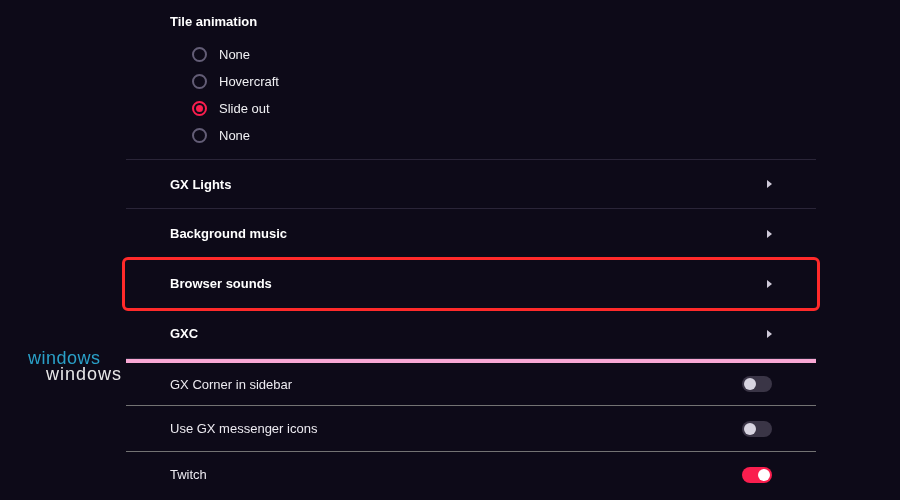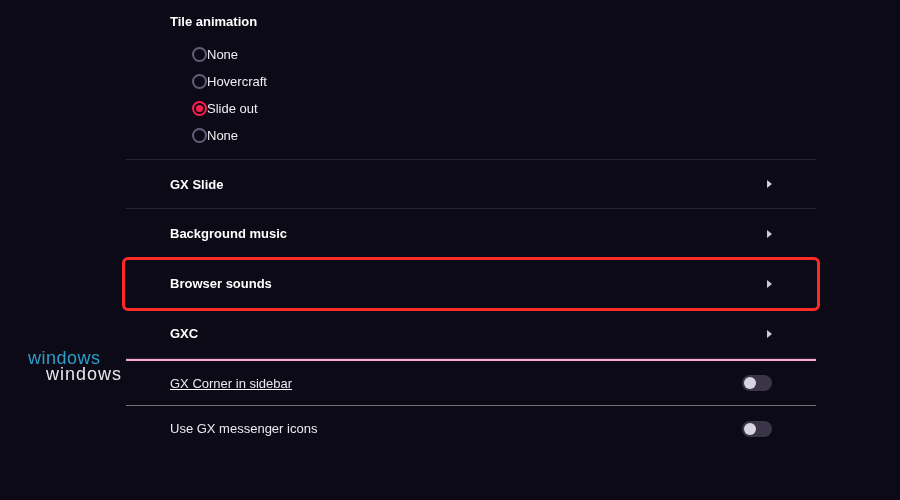--- a/index.html
+++ b/index.html
@@ -3,31 +3,31 @@
 <meta charset="utf-8">
 <style>
   * { box-sizing: border-box; margin: 0; padding: 0; }
   html, body { width: 900px; height: 500px; overflow: hidden; background: #0d0a18; font-family: -apple-system, "Segoe UI", Arial, sans-serif; color: #fff; }
   .viewport { position: relative; width: 900px; height: 396px; margin-left: 14px; }
   .panel { position: absolute; left: 112px; top: 0; width: 690px; }
   .section { border-top: 1px solid #2a2538; border-bottom: 1px solid #2a2538; }
   .section + .section { border-top: none; }
   .radio-block { padding: 14px 44px 10px 44px; }
   .radio-title { font-size: 13px; font-weight: 600; margin-bottom: 12px; }
-  .radio-opt { display: flex; align-items: flex-start; padding: 6px 0 6px 22px; cursor: pointer; }
+  .radio-opt { display: flex; align-items: flex-start; gap: 12px; padding: 6px 0 6px 22px; cursor: pointer; }
   .radio-circ { width: 15px; height: 15px; border-radius: 50%; border: 2px solid #635d76; display: flex; align-items: center; justify-content: center; flex: 0 0 auto; }
   .radio-circ.sel { border-color: #fa1e4e; }
   .radio-dot { width: 7px; height: 7px; border-radius: 50%; background: #fa1e4e; }
   .radio-label { font-size: 13px; color: #f0f0f3; }
   .expand-row { display: flex; align-items: center; justify-content: space-between; height: 50px; padding: 0 44px; cursor: pointer; }
   .expand-row .label { font-size: 13px; font-weight: 700; }
   .chev { width: 0; height: 0; border-top: 4px solid transparent; border-bottom: 4px solid transparent; border-left: 5px solid #cfcad9; }
   .highlight { position: absolute; border: 3px solid #ff2a2a; border-radius: 6px; pointer-events: none; }
   .toggle-row { display: flex; align-items: center; justify-content: space-between; height: 46px; padding: 0 44px; border-top: 1px solid #737373; }
-  .toggle-row:first-of-type { border-top: 2px solid #f9a8d4; text-decoration: underline; }
+  .toggle-row:first-of-type { border-top: 4px solid #f9a8d4; }
   .toggle-label { font-size: 13px; color: #eceaf0; }
   .toggle { width: 30px; height: 16px; border-radius: 10px; position: relative; cursor: pointer; }
   .toggle.off { background: #3a3546; }
   .toggle.on  { background: #fa1e4e; }
   .knob { position: absolute; top: 2px; width: 12px; height: 12px; border-radius: 50%; background: #d7d4e0; }
   .toggle.off .knob { left: 2px; }
   .toggle.on  .knob { right: 2px; background: #fff; }
   .watermark { position: absolute; left: 14px; bottom: 14px; font-family: Arial, sans-serif; line-height: 0.9; }
   .watermark .w1 { color: #2aa0c8; font-weight: 300; font-size: 18px; letter-spacing: 0.5px; }
   .watermark .w2 { color: #e8e8e8; font-weight: 300; font-size: 18px; letter-spacing: 1px; margin-left: 18px; }
@@ -57,21 +57,21 @@
           </div>
           <div class="radio-opt">
             <span class="radio-circ"></span>
             <span class="radio-label">None</span>
           </div>
         </div>
     </div>
 
     <div id="expand-list">
         <div class="section expand-row">
-          <span class="label">GX Slide</span>
+          <span class="label">GX Lights</span>
           <span class="chev"></span>
         </div>
         <div class="section expand-row">
           <span class="label">Background music</span>
           <span class="chev"></span>
         </div>
         <div class="section expand-row">
           <span class="label">Browser sounds</span>
           <span class="chev"></span>
         </div>
@@ -87,20 +87,26 @@
           <span class="toggle off">
             <span class="knob"></span>
           </span>
         </div>
         <div class="toggle-row">
           <span class="toggle-label">Use GX messenger icons</span>
           <span class="toggle off">
             <span class="knob"></span>
           </span>
         </div>
+        <div class="toggle-row">
+          <span class="toggle-label">Twitch</span>
+          <span class="toggle on">
+            <span class="knob"></span>
+          </span>
+        </div>
       </div>
 
   </div>
 
   <div class="watermark">
     <div class="w1">windows</div>
     <div class="w2">windows</div>
   </div>
 
   <div id="hl" class="highlight" style="display: block; left: 108px; top: 257px; width: 698px; height: 54px;"></div>

